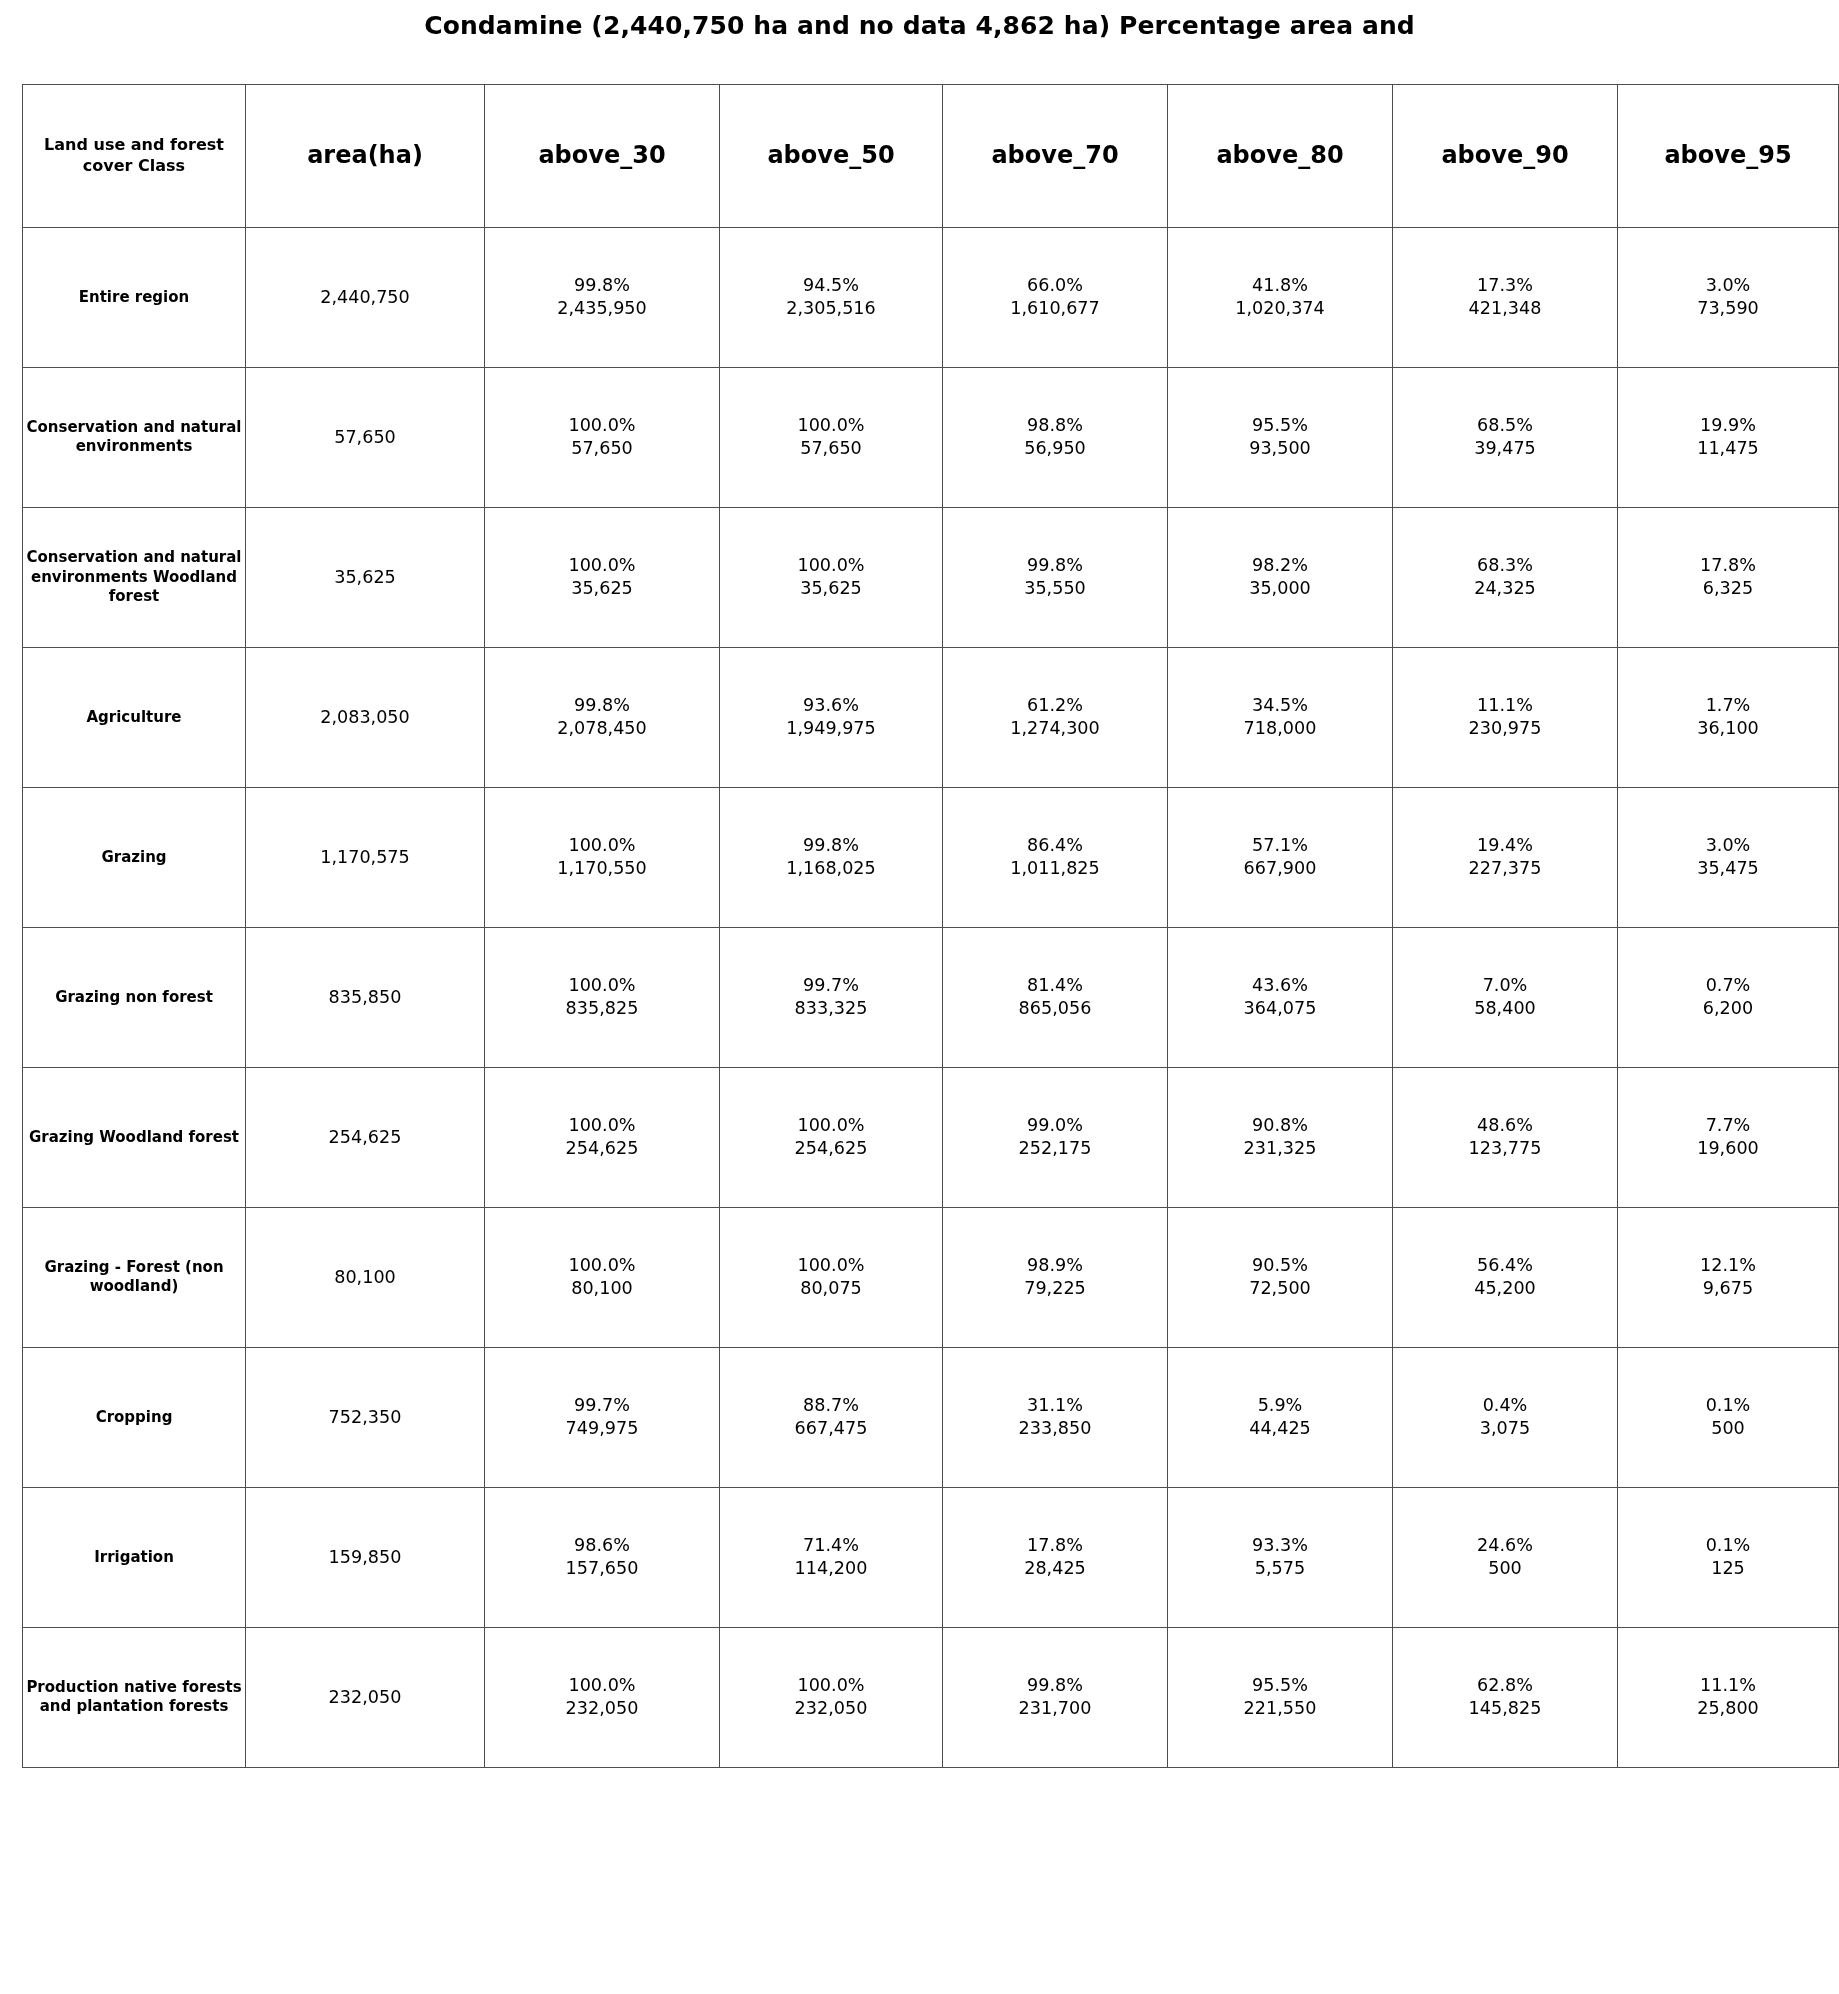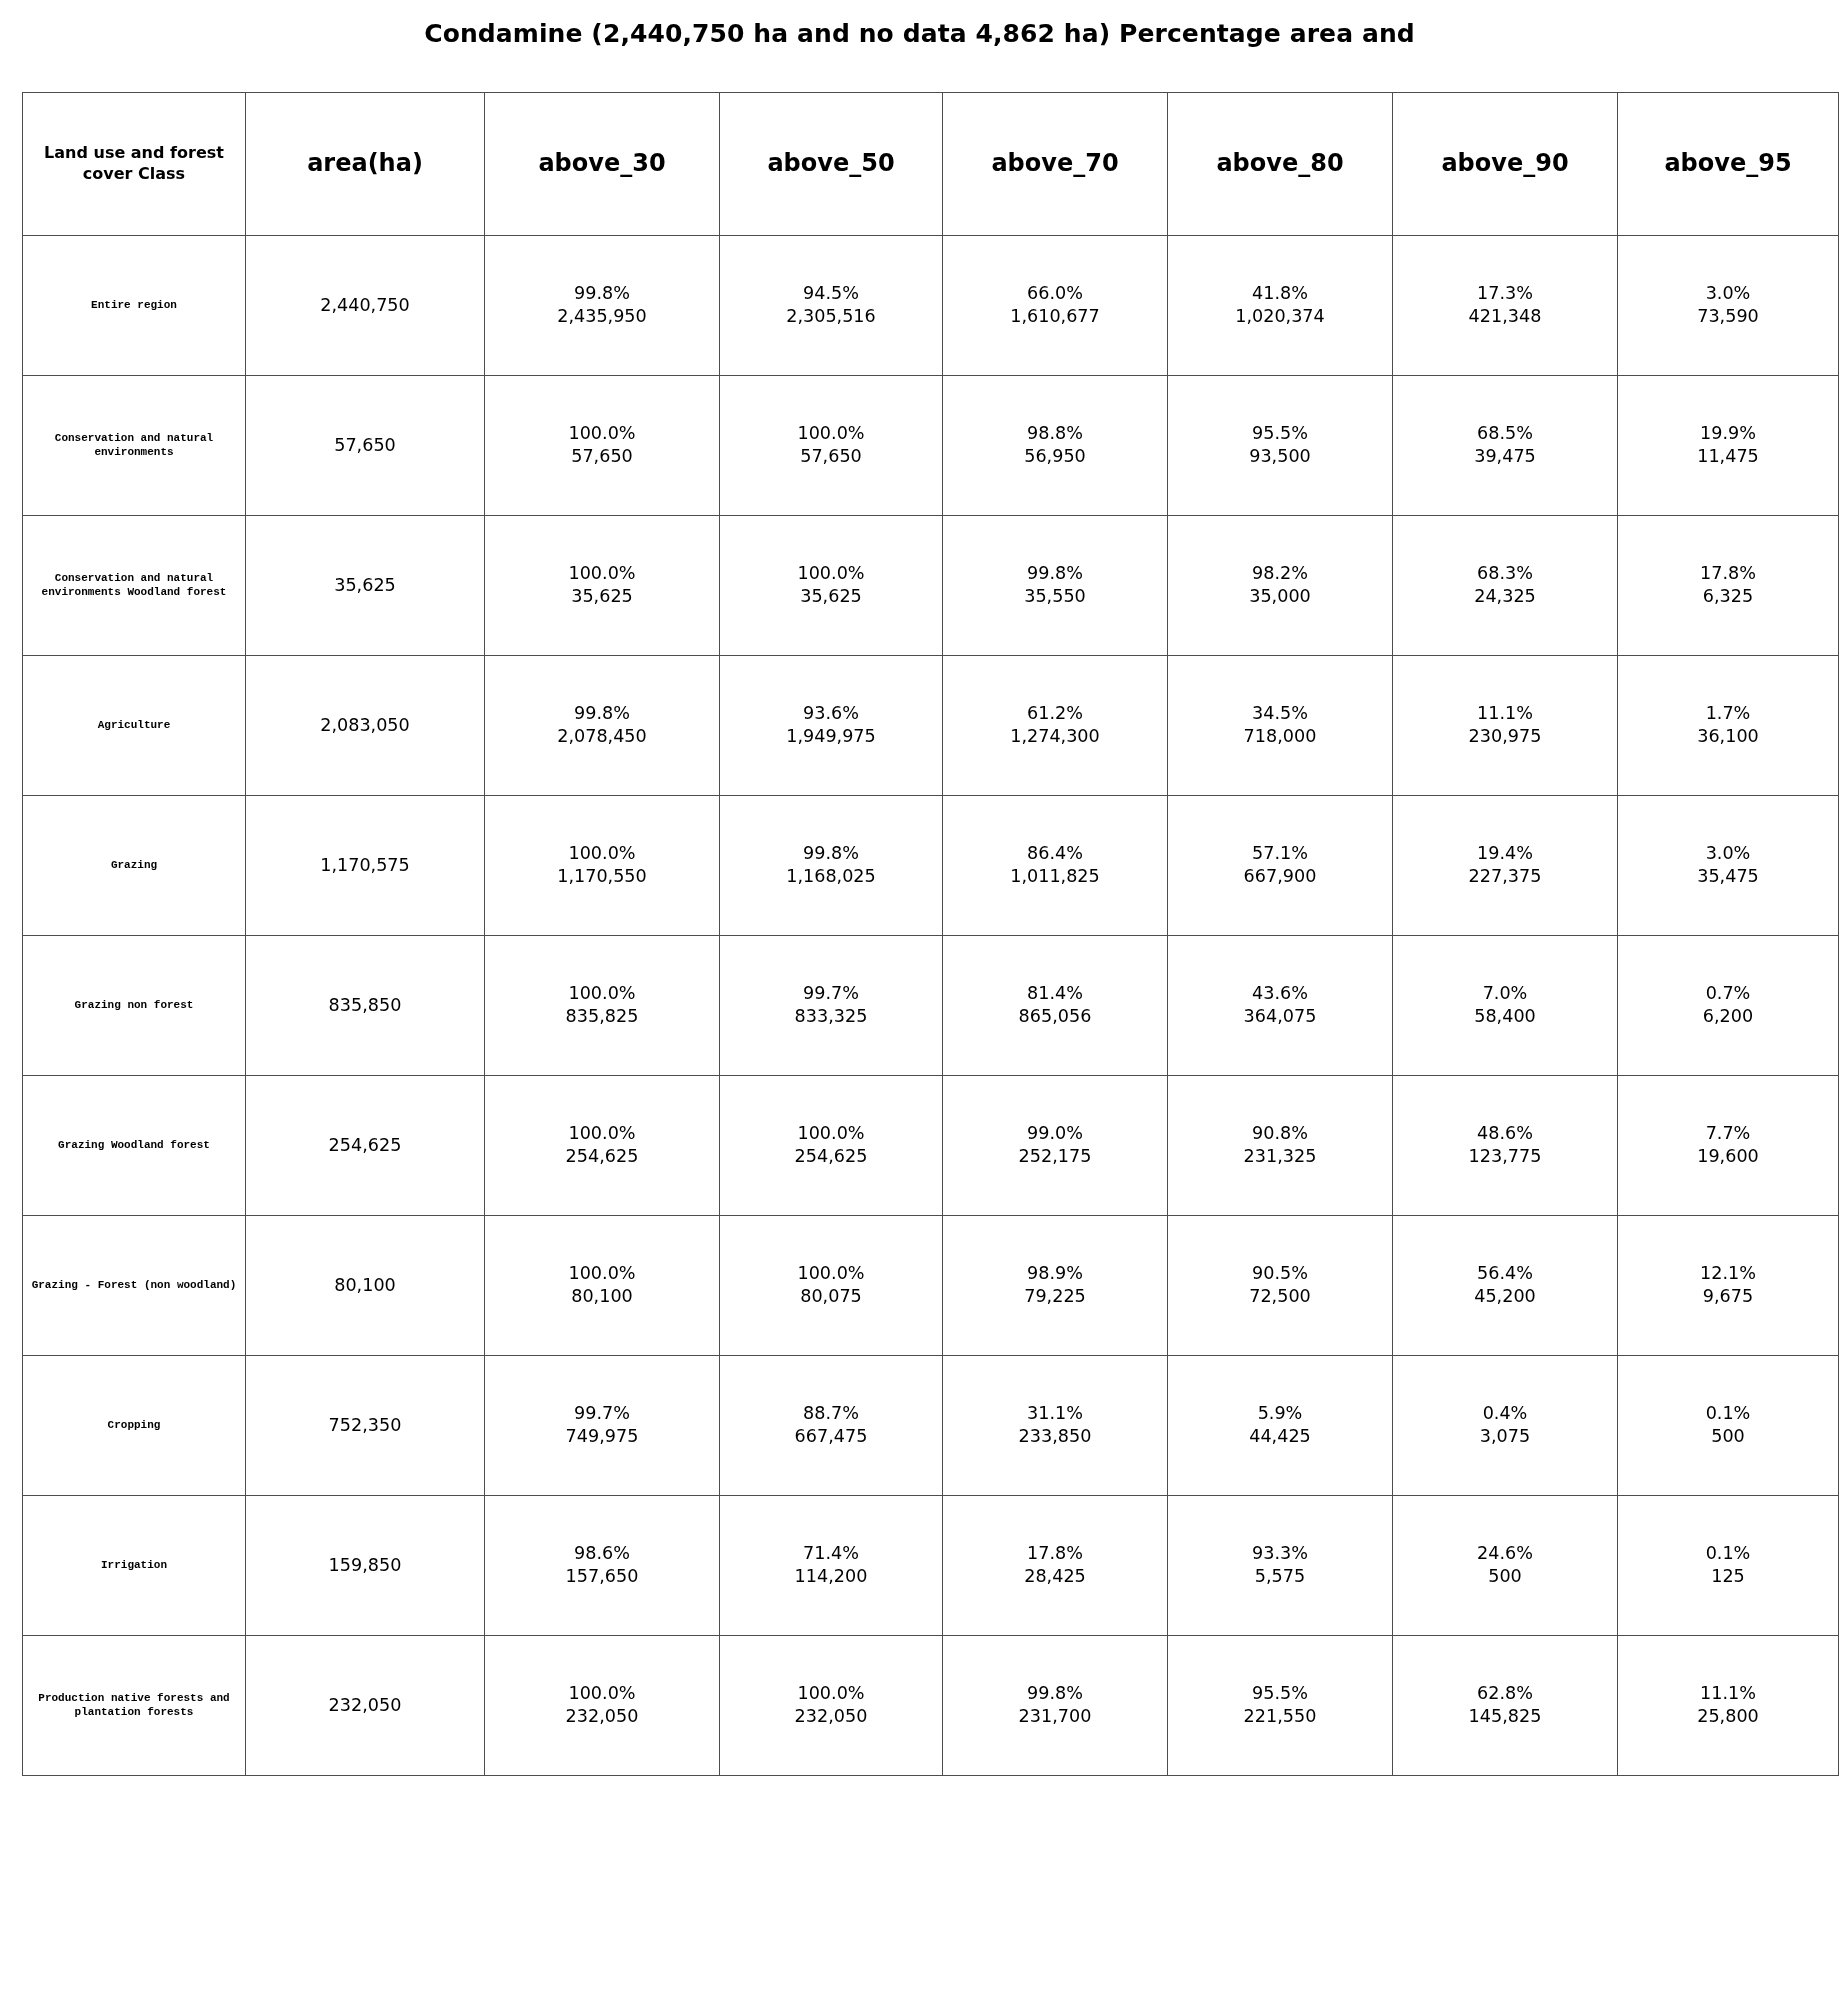--- a/index.html
+++ b/index.html
@@ -19,21 +19,20 @@
     box-sizing: border-box;
     padding: 0;
   }
   .title {
     text-align: center;
     font-weight: bold;
     font-size: 25px;
     line-height: 1.32;
     padding: 8.8px 128px 0 128px;
     letter-spacing: 0.1px;
-    margin-top: 8px;
   }
   .title-line { display: block; }
 
   .table-wrap {
     margin: 42px 22px 0 22px;
   }
   table.data {
     border-collapse: collapse;
     width: 1795px;
     table-layout: fixed;
@@ -63,23 +62,22 @@
   thead th.first {
     font-size: 16px;
   }
   tbody td {
     font-size: 17.6px;
     line-height: 1.32;
   }
   tbody tr { height: 140px; }
   tbody td.label {
     font-weight: bold;
-    font-size: 11px;
+    font-size: 15px;
     line-height: 1.3;
-    font-family: Liberation Mono, monospace;
   }
   tbody td.num {
     font-size: 17.6px;
   }
   .pct { display: block; }
   .ha { display: block; }
 </style>
 </head>
 <body>
 

